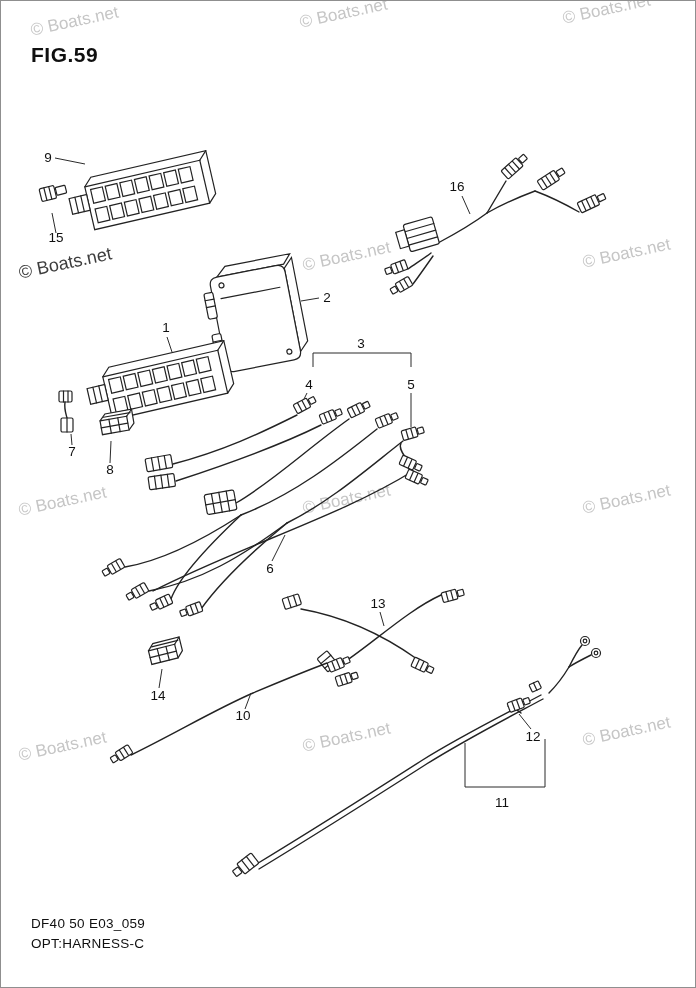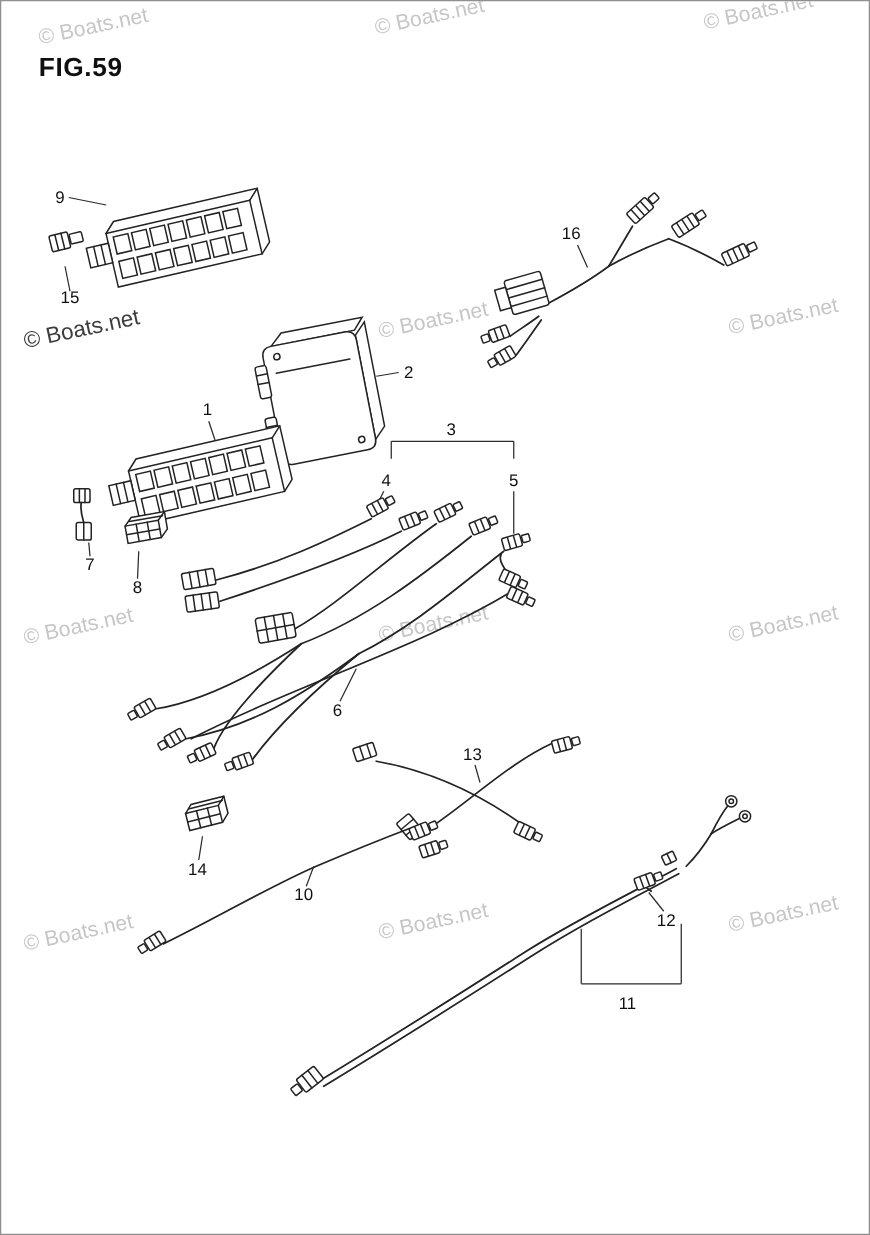--- a/index.html
+++ b/index.html
@@ -306,14 +306,18 @@
       <text class="callout" x="410" y="388">5</text>
       <text class="callout" x="269" y="572">6</text>
       <text class="callout" x="377" y="607">13</text>
       <text class="callout" x="157" y="699">14</text>
       <text class="callout" x="242" y="719">10</text>
       <text class="callout" x="532" y="740">12</text>
       <text class="callout" x="501" y="806">11</text>
     </g>
   </svg>
 
+  <div class="footer">
+    <div>DF40 50 E03_059</div>
+    <div>OPT:HARNESS-C</div>
+  </div>
 
 </div>
 
 </body></html>

